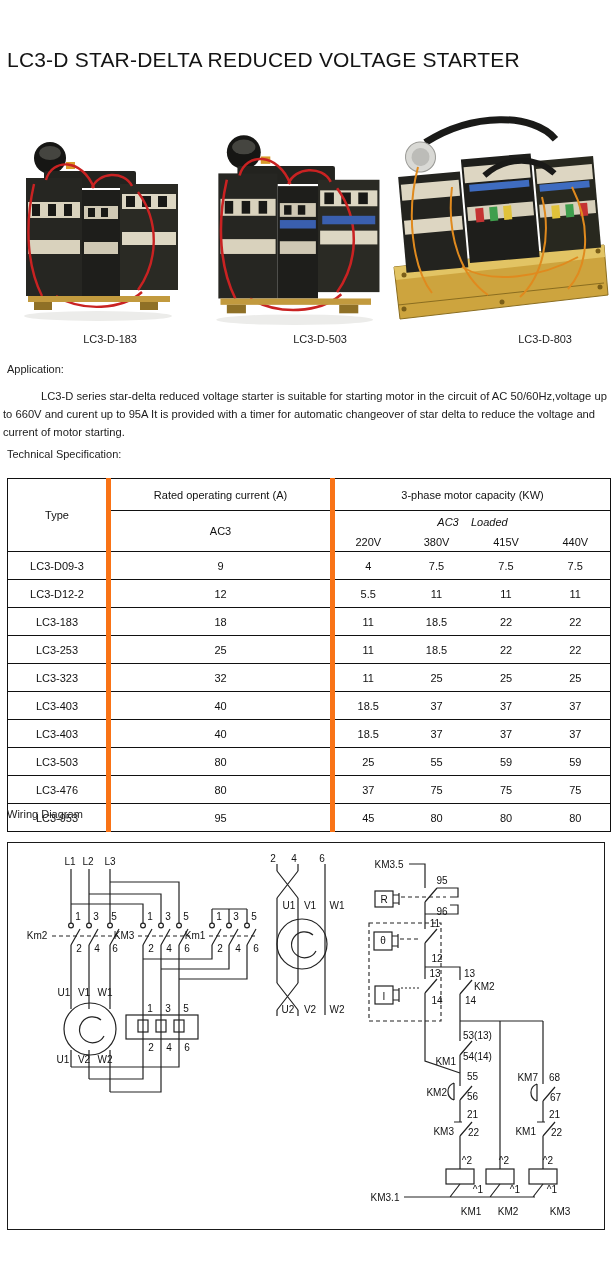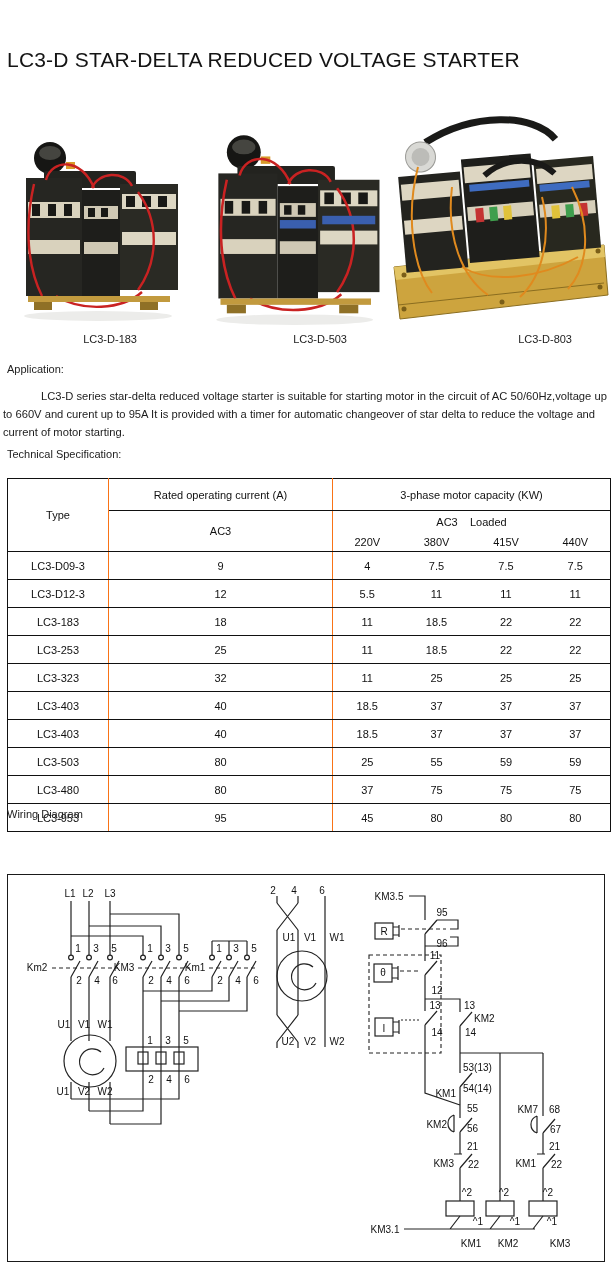--- a/index.html
+++ b/index.html
@@ -4,27 +4,27 @@
 <style>
   html,body{margin:0;padding:0;background:#fff;}
   body{width:615px;height:1276px;position:relative;font-family:"Liberation Sans",sans-serif;color:#141414;overflow:hidden;}
   .abs{position:absolute;}
   .page-title{left:7px;top:34px;font-size:21px;font-weight:normal;letter-spacing:.2px;white-space:nowrap;}
   .sec-heading{left:7px;font-size:11px;color:#222;}
   .app-text{left:3px;top:387px;width:604px;margin:0;font-size:11.2px;line-height:18px;text-indent:38px;color:#1c1c1c;}
   .cap{position:absolute;top:333px;width:110px;text-align:right;font-size:11px;color:#222;}
   table.spec{position:absolute;left:7px;top:478px;width:604px;border-collapse:collapse;table-layout:fixed;font-size:11px;color:#111;border:1.5px solid #111;}
   table.spec th,table.spec td{font-weight:normal;text-align:center;padding:0;}
-  .vr{border-right:1px solid #f97316;}
+  .vr{border-right:5px solid #f97316;}
   .hb{border-bottom:1px solid #111;}
   thead tr.r1{height:32px;}thead tr.r2{height:22px;}thead tr.r3{height:19px;}
   tbody tr{height:28px;}
   tbody td{border-bottom:1px solid #111;}
-  .pre{white-space:pre;}
-  .frame{left:7px;top:874px;width:596px;height:386px;border:1.5px solid #1a1a1a;text-decoration:underline;}
+  .pre{white-space:pre;font-style:italic;}
+  .frame{left:7px;top:842px;width:596px;height:386px;border:1.5px solid #1a1a1a;text-decoration:underline;}
   svg text{font-family:"Liberation Sans",sans-serif;font-size:10px;fill:#111;}
   .dln{stroke:#222;stroke-width:1.2;fill:none;}
   .dsh{stroke:#222;stroke-width:1.1;fill:none;stroke-dasharray:4,3;}
   .dot{stroke:#222;stroke-width:1.1;fill:none;stroke-dasharray:2,2;}
 </style>
 </head>
 <body>
 
 <h1 class="abs page-title">LC3-D STAR-DELTA REDUCED VOLTAGE STARTER</h1>
 
@@ -159,21 +159,21 @@
   <tbody>
       <tr>
         <td class="vr">LC3-D09-3</td>
         <td class="vr">9</td>
         <td>4</td>
         <td>7.5</td>
         <td>7.5</td>
         <td>7.5</td>
       </tr>
       <tr>
-        <td class="vr">LC3-D12-3</td>
+        <td class="vr">LC3-D12-2</td>
         <td class="vr">12</td>
         <td>5.5</td>
         <td>11</td>
         <td>11</td>
         <td>11</td>
       </tr>
       <tr>
         <td class="vr">LC3-183</td>
         <td class="vr">18</td>
         <td>11</td>
@@ -215,21 +215,21 @@
       </tr>
       <tr>
         <td class="vr">LC3-503</td>
         <td class="vr">80</td>
         <td>25</td>
         <td>55</td>
         <td>59</td>
         <td>59</td>
       </tr>
       <tr>
-        <td class="vr">LC3-480</td>
+        <td class="vr">LC3-476</td>
         <td class="vr">80</td>
         <td>37</td>
         <td>75</td>
         <td>75</td>
         <td>75</td>
       </tr>
       <tr>
         <td class="vr">LC3-953</td>
         <td class="vr">95</td>
         <td>45</td>

